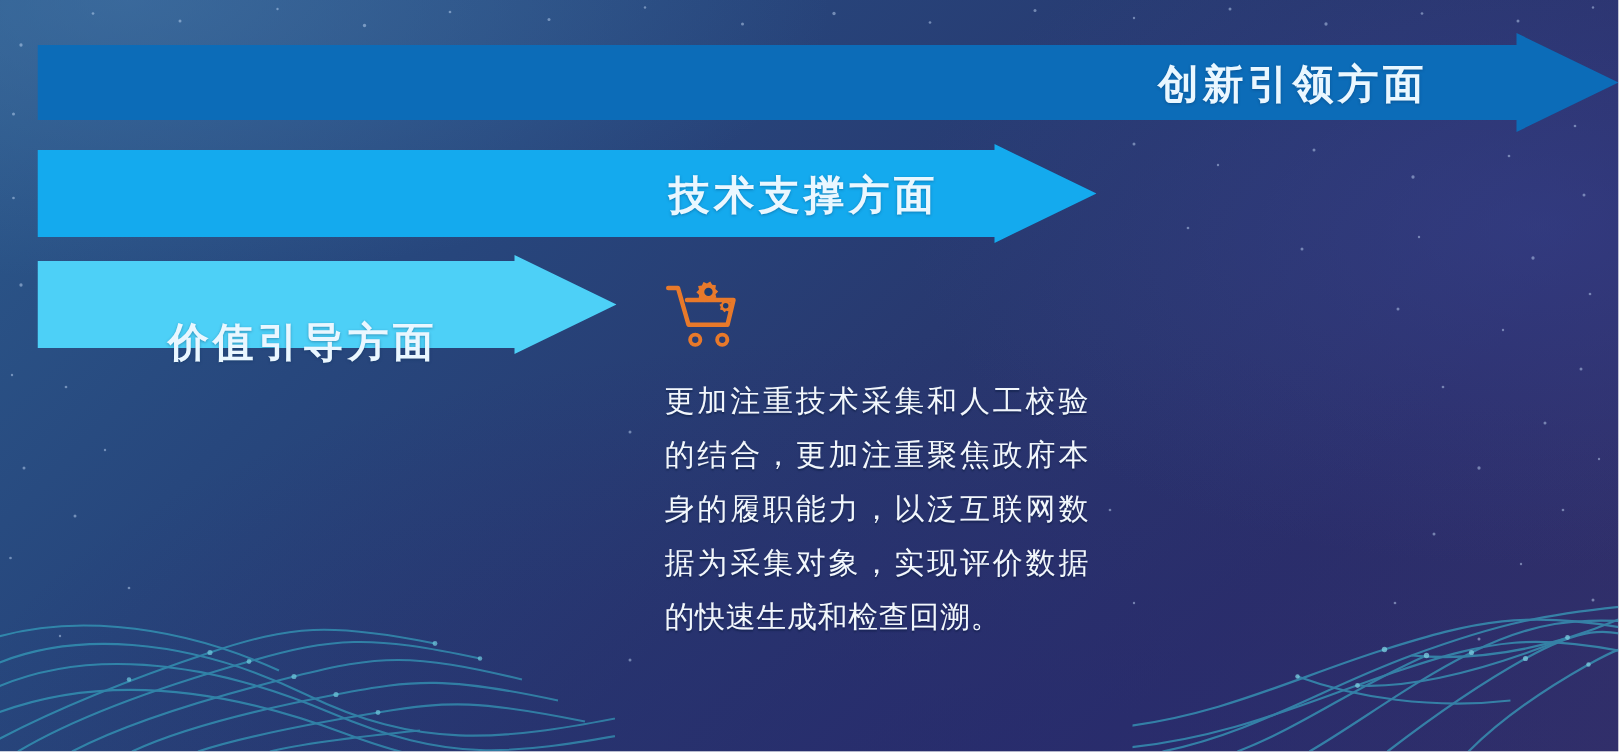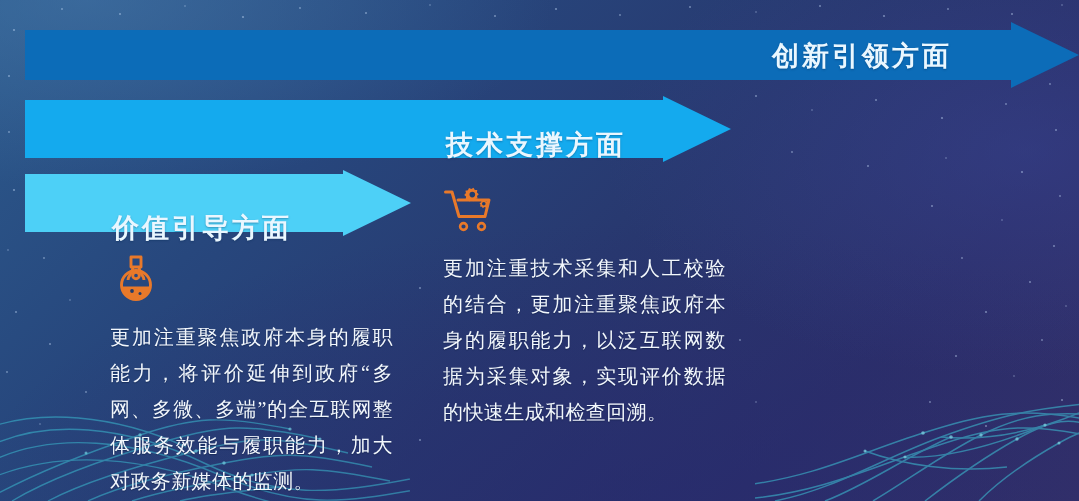--- a/index.html
+++ b/index.html
@@ -44,21 +44,21 @@
     font-size: 27px;
     letter-spacing: 3px;
     text-shadow: 0 1px 2px rgba(0,40,80,0.35);
     white-space: nowrap;
   }
 
   #arrow-3 { left: 25px; top: 22px;  width: 1054px; height: 66px; align-items: center; }
   #arrow-3 .arrow-label { left: 747px; top: 1px; }
 
   #arrow-2 { left: 25px; top: 96px;  width: 706px; height: 66px; }
-  #arrow-2 .arrow-label { left: 421px; top: 16px; text-align: center; }
+  #arrow-2 .arrow-label { left: 421px; top: 1px; text-align: center; }
 
   #arrow-1 { left: 25px; top: 170px; width: 386px; height: 66px; }
   #arrow-1 .arrow-label { left: 87px; top: 1px; margin-top: 47px; }
 
   
   .column { position: absolute; }
   #col-1 { left: 110px; top: 253px; width: 283px; }
   #col-2 { left: 443px; top: 184px; width: 283px; }
   #col-3 { left: 770px; top: 104px; width: 290px; }
 
@@ -222,39 +222,20 @@
     <span class="arrow-label">技术支撑方面</span>
   </div>
 
   <div class="arrow" id="arrow-1">
     <svg viewBox="0 0 386 66" preserveAspectRatio="none">
       <polygon points="0,4 318,4 318,0 386,33 318,66 318,62 0,62" fill="#4dd0f7"></polygon>
     </svg>
     <span class="arrow-label">价值引导方面</span>
   </div>
 
-  <div class="column" id="col-1">
-    <div class="col-icon">
-      <svg viewBox="0 0 52 52">
-        <g fill="none" stroke="#e8792a" stroke-width="2.9">
-          <path d="M21 4 h10 v10 h-10 z" stroke-linejoin="round"></path>
-          <circle cx="26" cy="32" r="14.5"></circle>
-          <path d="M23 14 C23 21, 18 22, 18 27 M29 14 C29 21, 34 22, 34 27"></path>
-          <circle cx="26" cy="22.5" r="3.3"></circle>
-        </g>
-        <path d="M12.6 34.5 A14.5 14.5 0 0 0 39.4 34.5 A14.5 14.5 0 0 1 12.6 34.5 Z" fill="#e8792a"></path>
-        <path d="M12.2 33.5 h27.6 A14.5 14.5 0 0 1 26 46.5 A14.5 14.5 0 0 1 12.2 33.5 Z" fill="#e8792a"></path>
-        <g fill="#1f3c6e">
-          <circle cx="22" cy="38" r="1.9"></circle>
-            <circle cx="30" cy="40.5" r="1.5"></circle>
-        </g>
-      </svg>
-    </div>
-    <div class="col-body">更加注重聚焦政府本身的履职能力，将评价延伸到政府“多网、多微、多端”的全互联网整体服务效能与履职能力，加大对政务新媒体的监测。</div>
-  </div>
 
   <div class="column" id="col-2">
     <div class="col-icon">
       <svg viewBox="0 0 52 52">
         <g fill="none" stroke="#e8792a" stroke-width="3" stroke-linejoin="round" stroke-linecap="round">
           <path d="M2.5 8 h6.5 l7 24.5 h25"></path>
           <path d="M15 16 h31 l-4 16.5"></path>
         </g>
         <g fill="none" stroke="#e8792a" stroke-width="2.6">
           <circle cx="20.5" cy="42.5" r="3.4"></circle>

